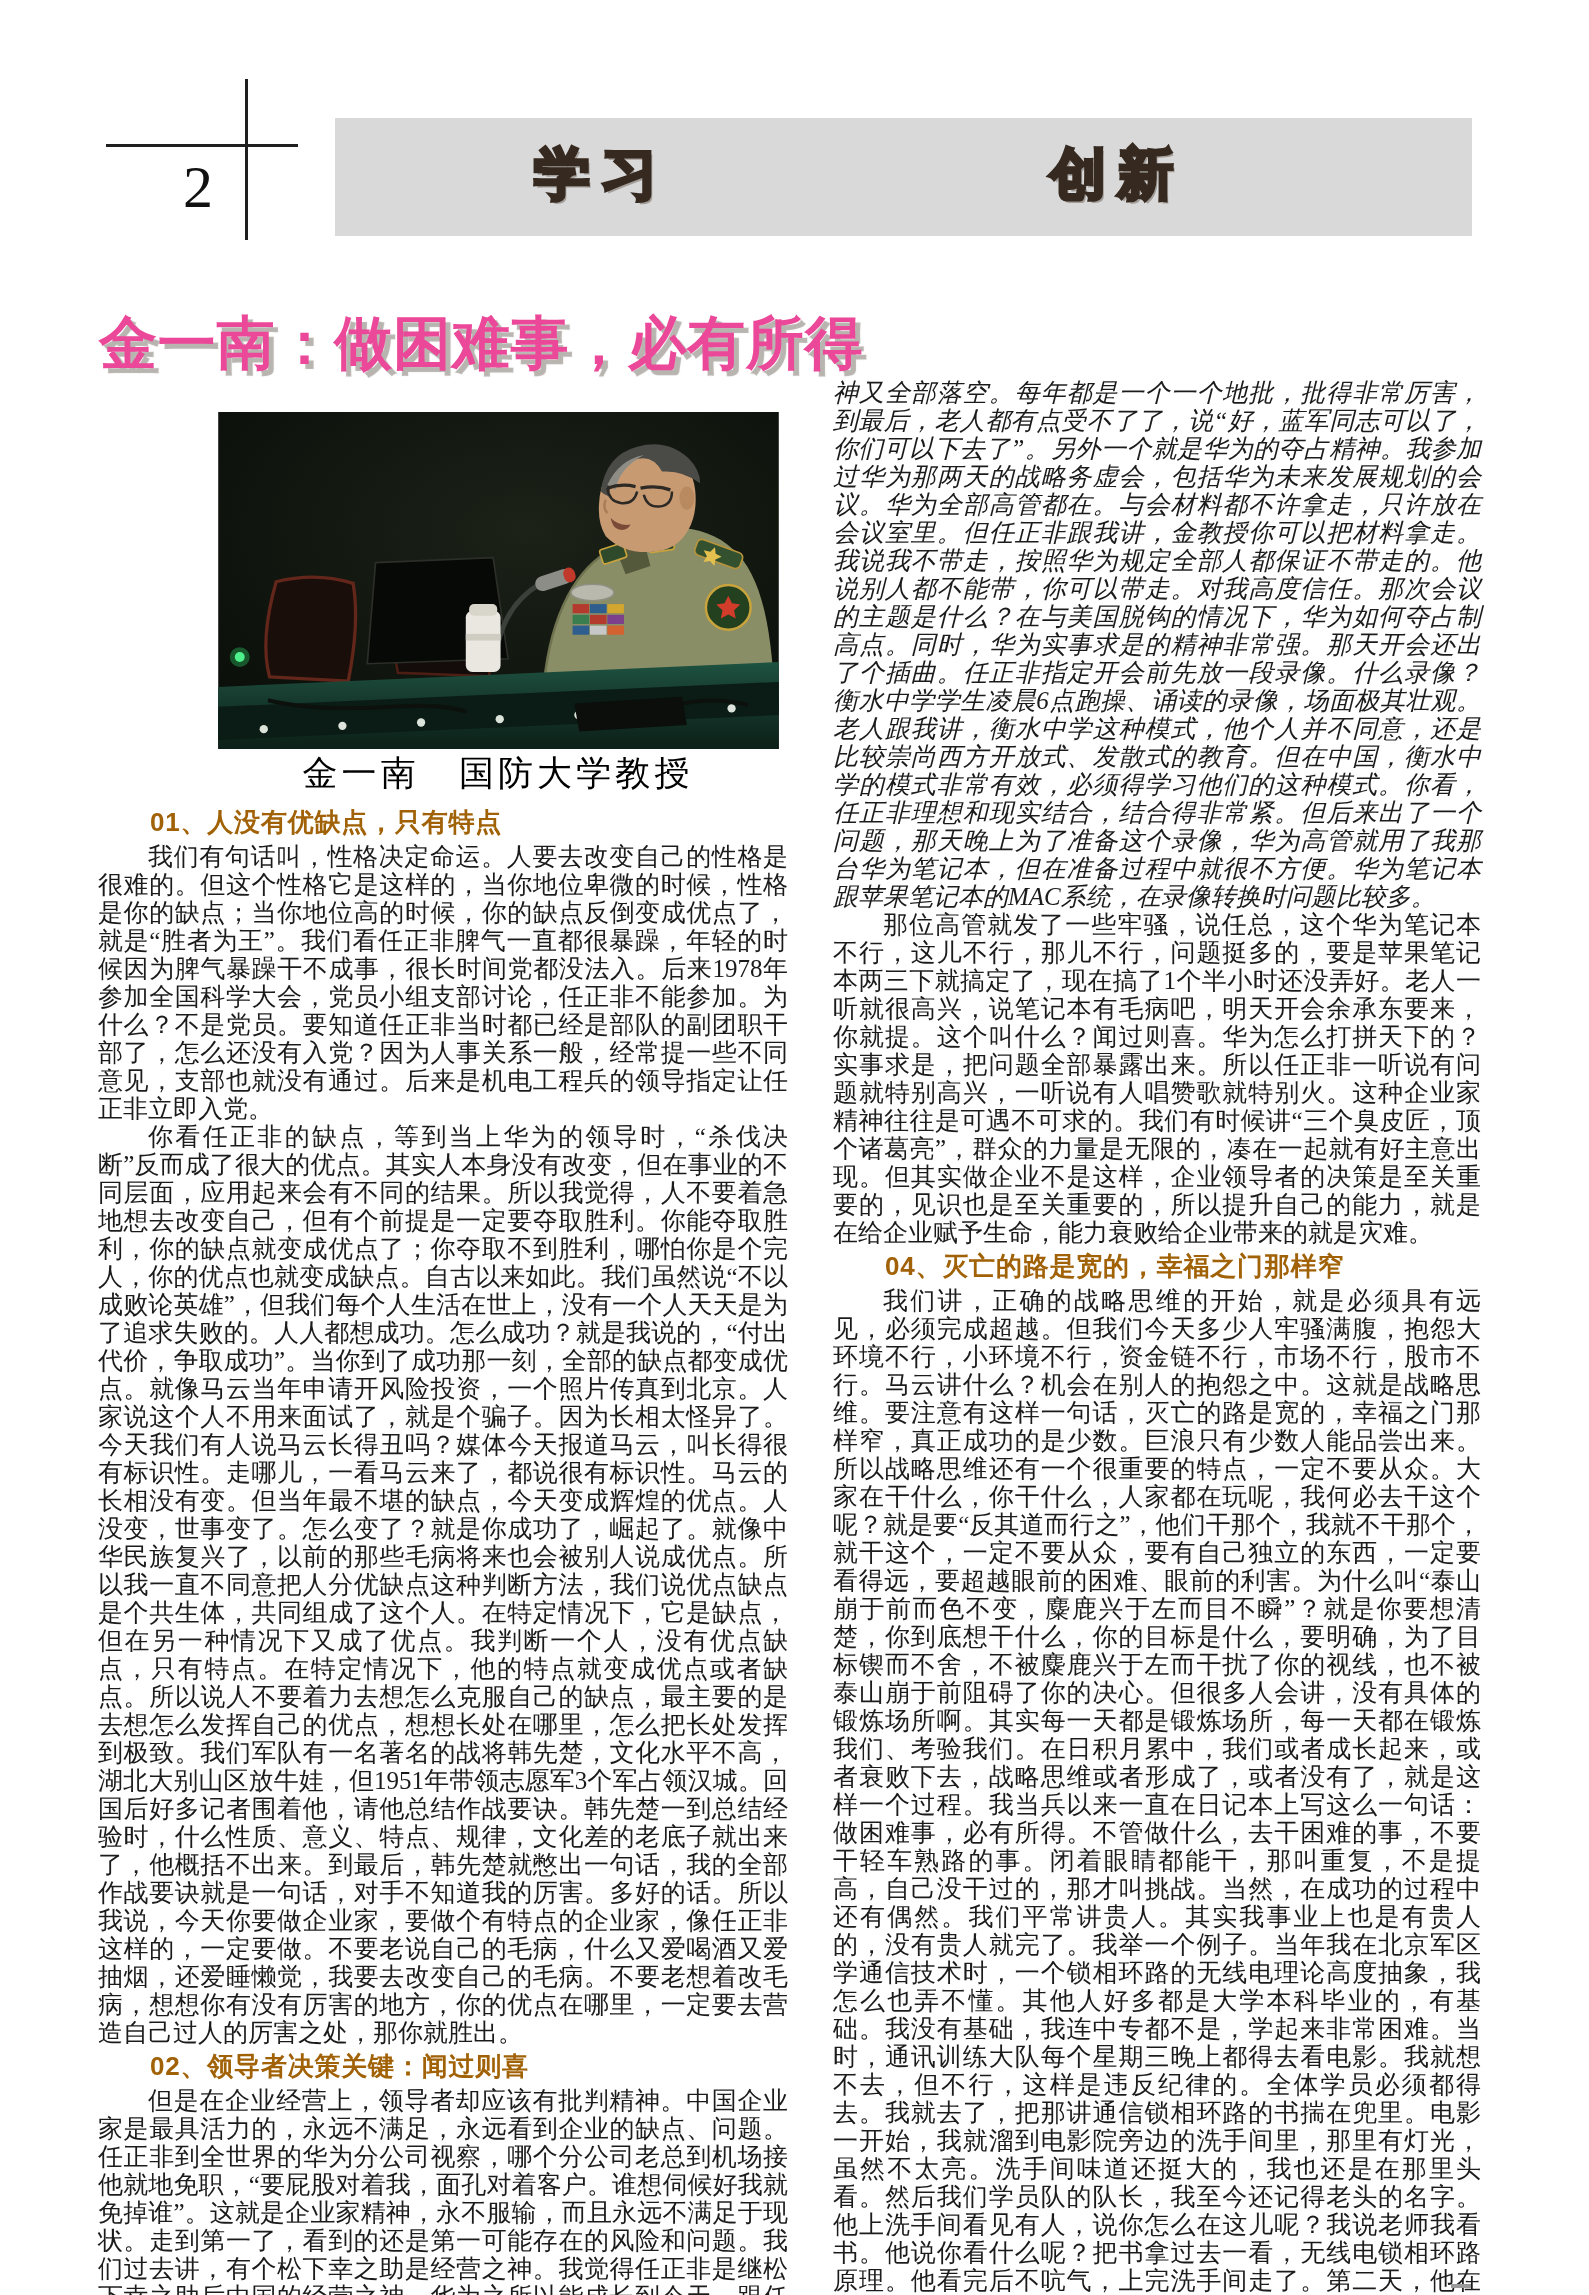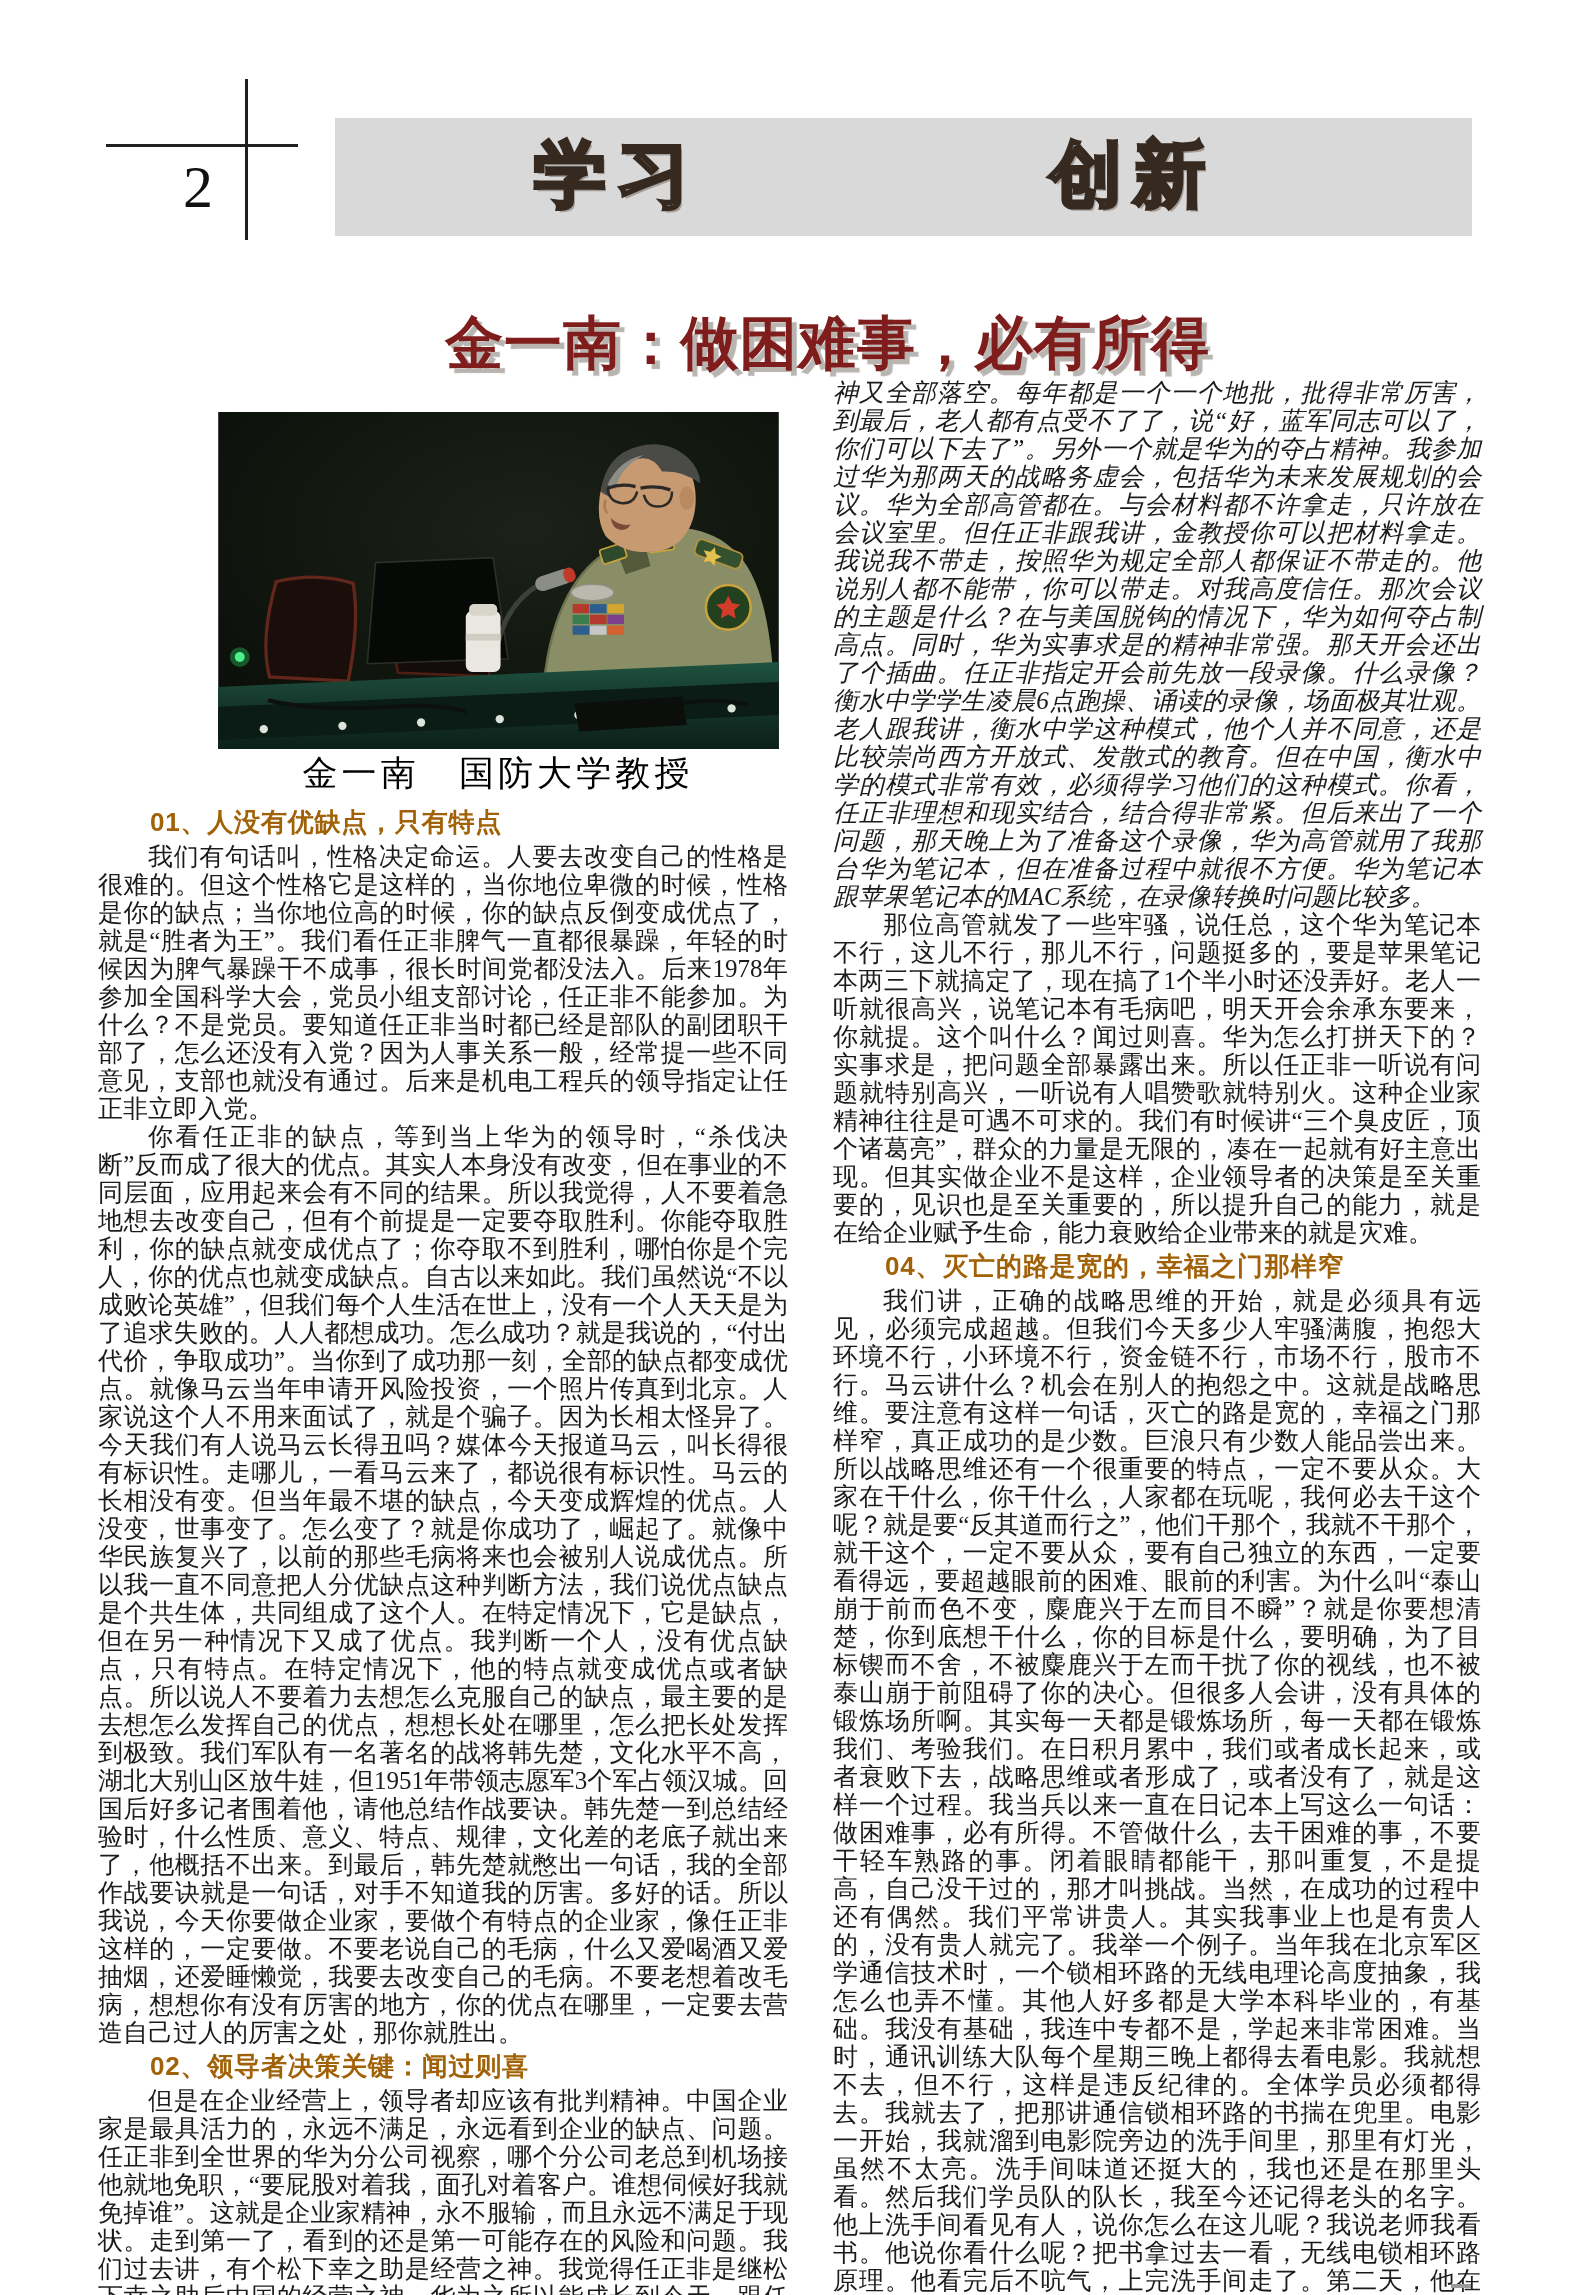--- a/index.html
+++ b/index.html
@@ -6,30 +6,30 @@
   .page{position:relative;width:1590px;height:2295px;background:#ffffff;overflow:hidden;
         font-family:"Liberation Serif", serif;color:#1c1c1c;}
   
   .mark-h{position:absolute;left:106px;top:144px;width:192px;height:2.5px;background:#1f1f1f;}
   .mark-v{position:absolute;left:245px;top:79px;width:2.5px;height:161px;background:#1f1f1f;}
   .page-num{position:absolute;left:169px;top:157px;width:58px;text-align:center;
             font-family:"Liberation Serif", serif;font-size:60px;line-height:1.0;color:#111;}
   
   .banner{position:absolute;left:335px;top:118px;width:1137px;height:118px;background:#d9d9d9;}
   .banner span{position:absolute;top:50%;transform:translateY(-52%);
-       font-family:"Liberation Sans", sans-serif;font-weight:900;font-size:72px;
+       font-family:"Liberation Sans", sans-serif;font-weight:900;font-size:56px;
        letter-spacing:11.6px;color:#ffffff;
        -webkit-text-stroke:3.3px #36291f;text-shadow:2.5px 2.5px 0 rgba(60,45,35,.35);}
   .banner .w1{left:199px;}
   .banner .w2{left:494px;}
   .banner .w3{left:715px;}
   
-  .title{position:absolute;left:99px;top:305px;width:1457px;text-align:center;
+  .title{position:absolute;left:99px;top:305px;width:1457px;
          font-family:"Liberation Sans", sans-serif;font-weight:900;font-size:58px;
-         letter-spacing:0.8px;color:#7f1d1d;
+         letter-spacing:0.8px;color:#ec4899;
          text-shadow:5px 5px 0.8px rgba(125,118,112,.55);white-space:nowrap;}
   
   .photo{position:absolute;left:218px;top:412px;width:561px;height:337px;display:block;}
   .caption{position:absolute;left:193px;top:750px;width:610px;text-align:center;
            font-size:35px;letter-spacing:4.1px;color:#000000;}
   
   .col{position:absolute;font-size:25px;line-height:28px;text-align:justify;
        text-justify:inter-ideograph;color:#1b1b1b;}
   .col-left{left:98px;top:803px;width:690px;}
   .col-right{left:833px;top:379px;width:648px;}

